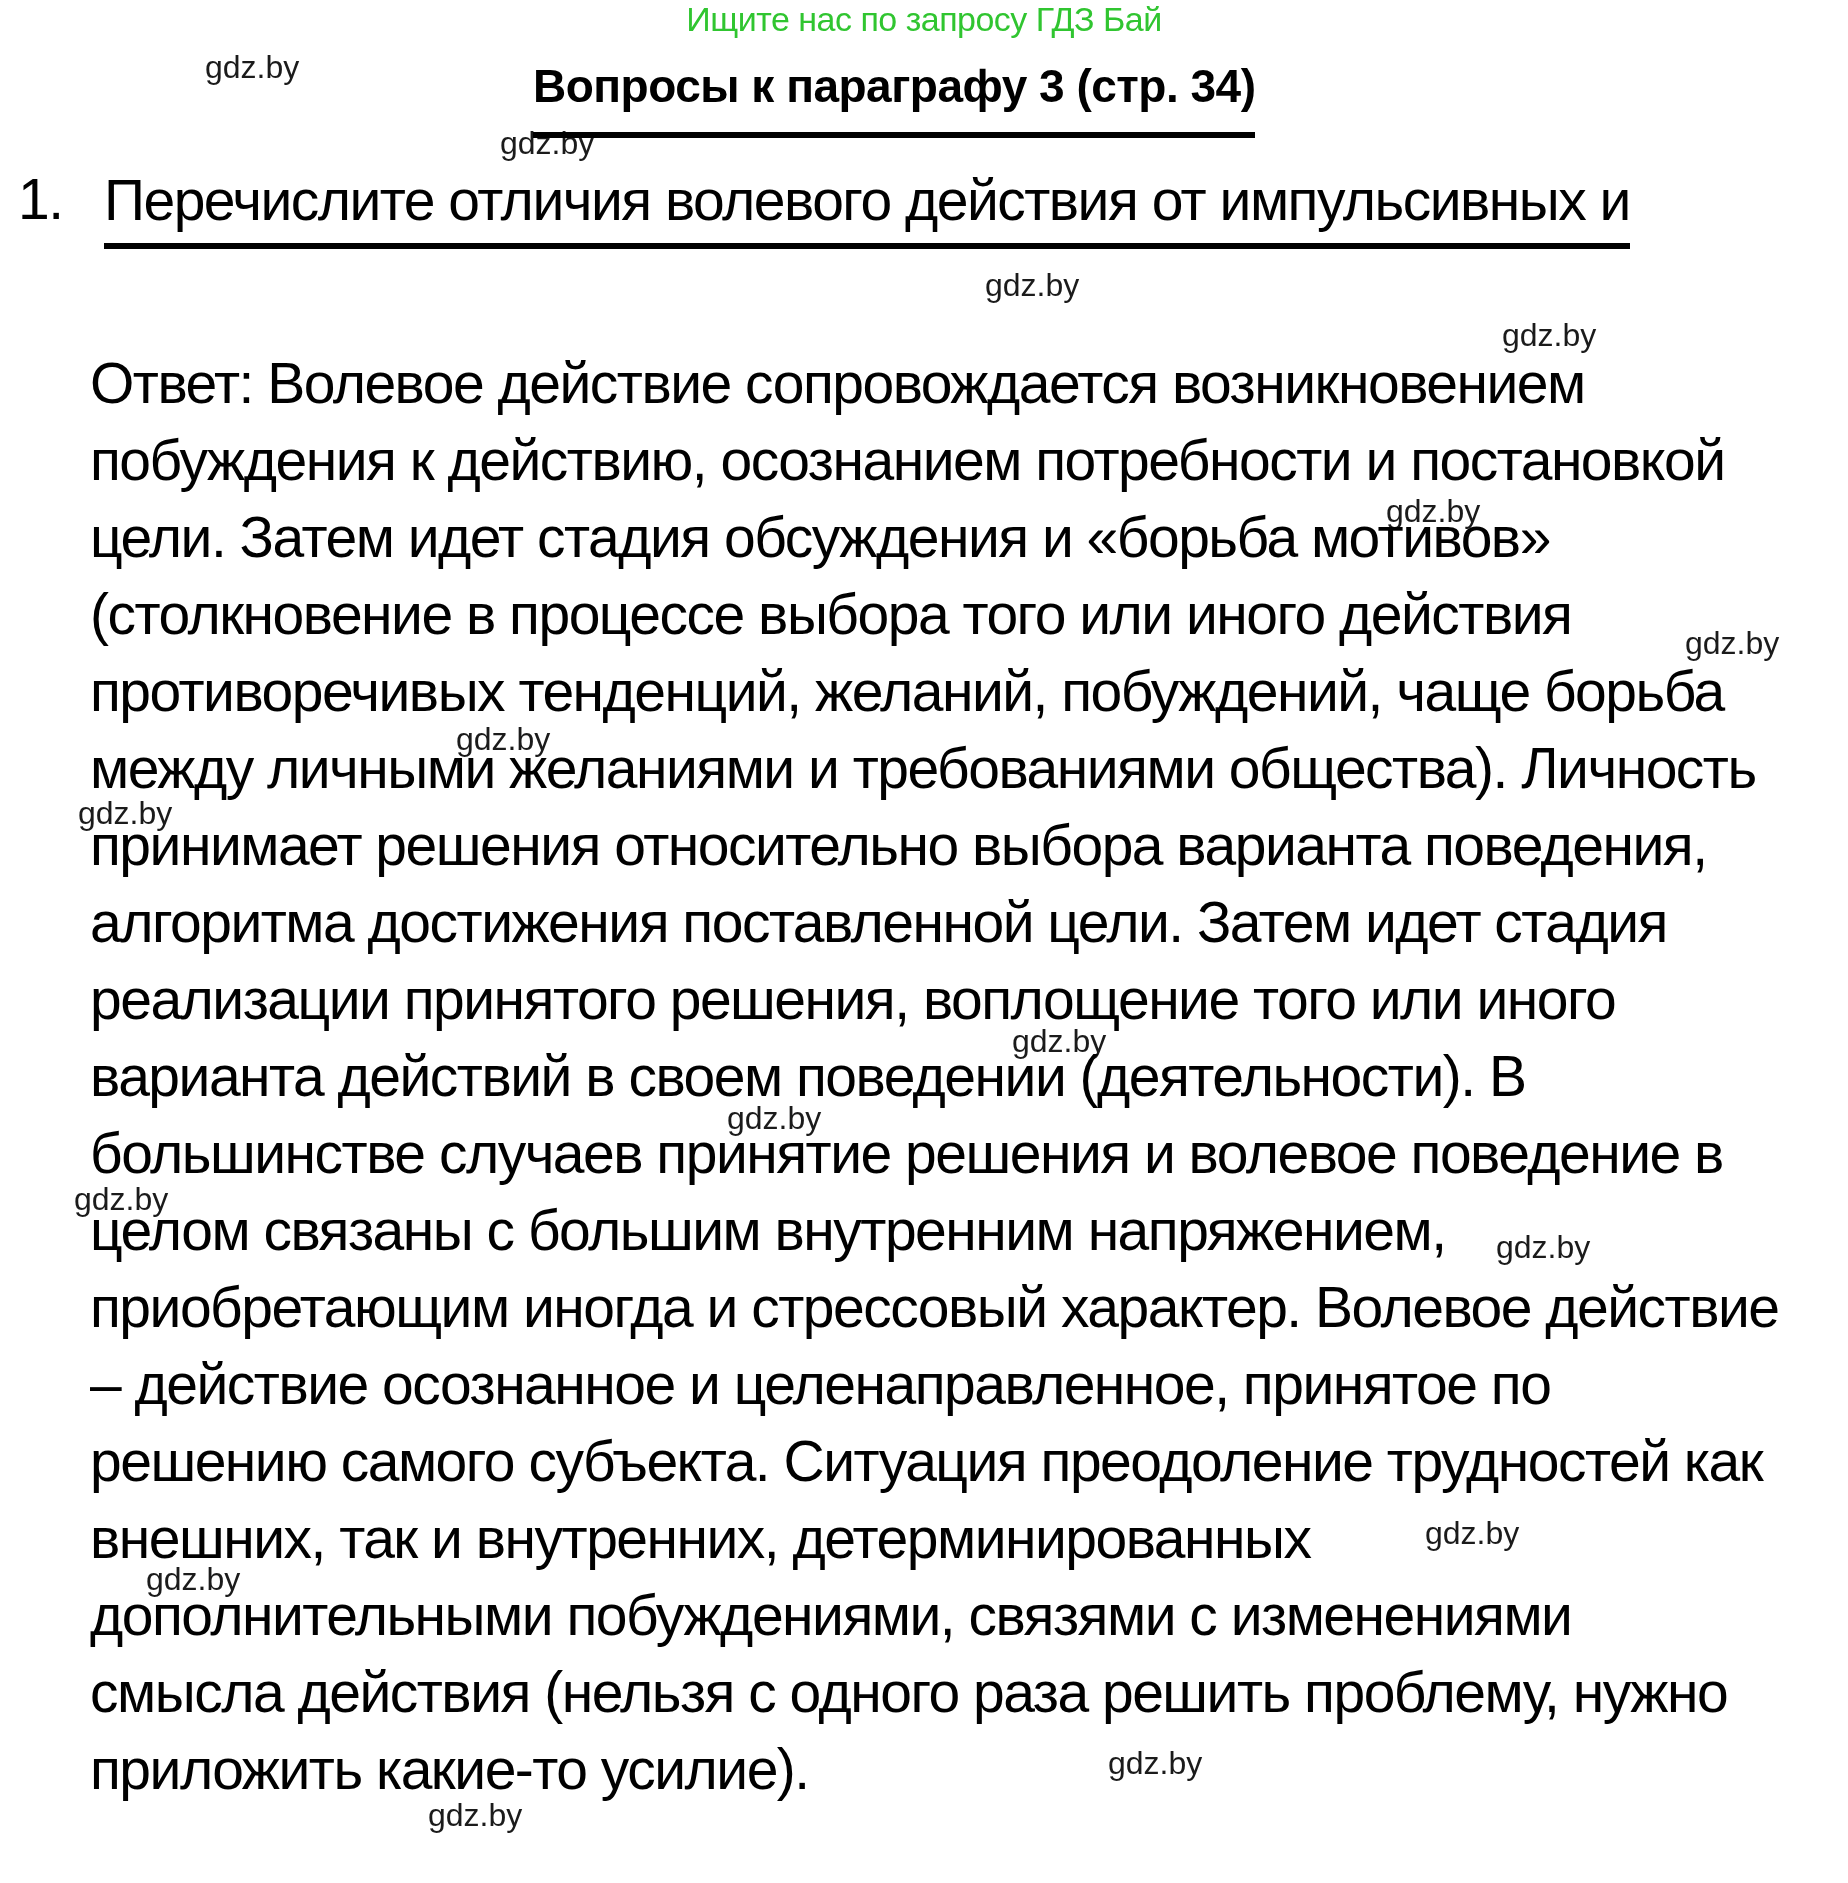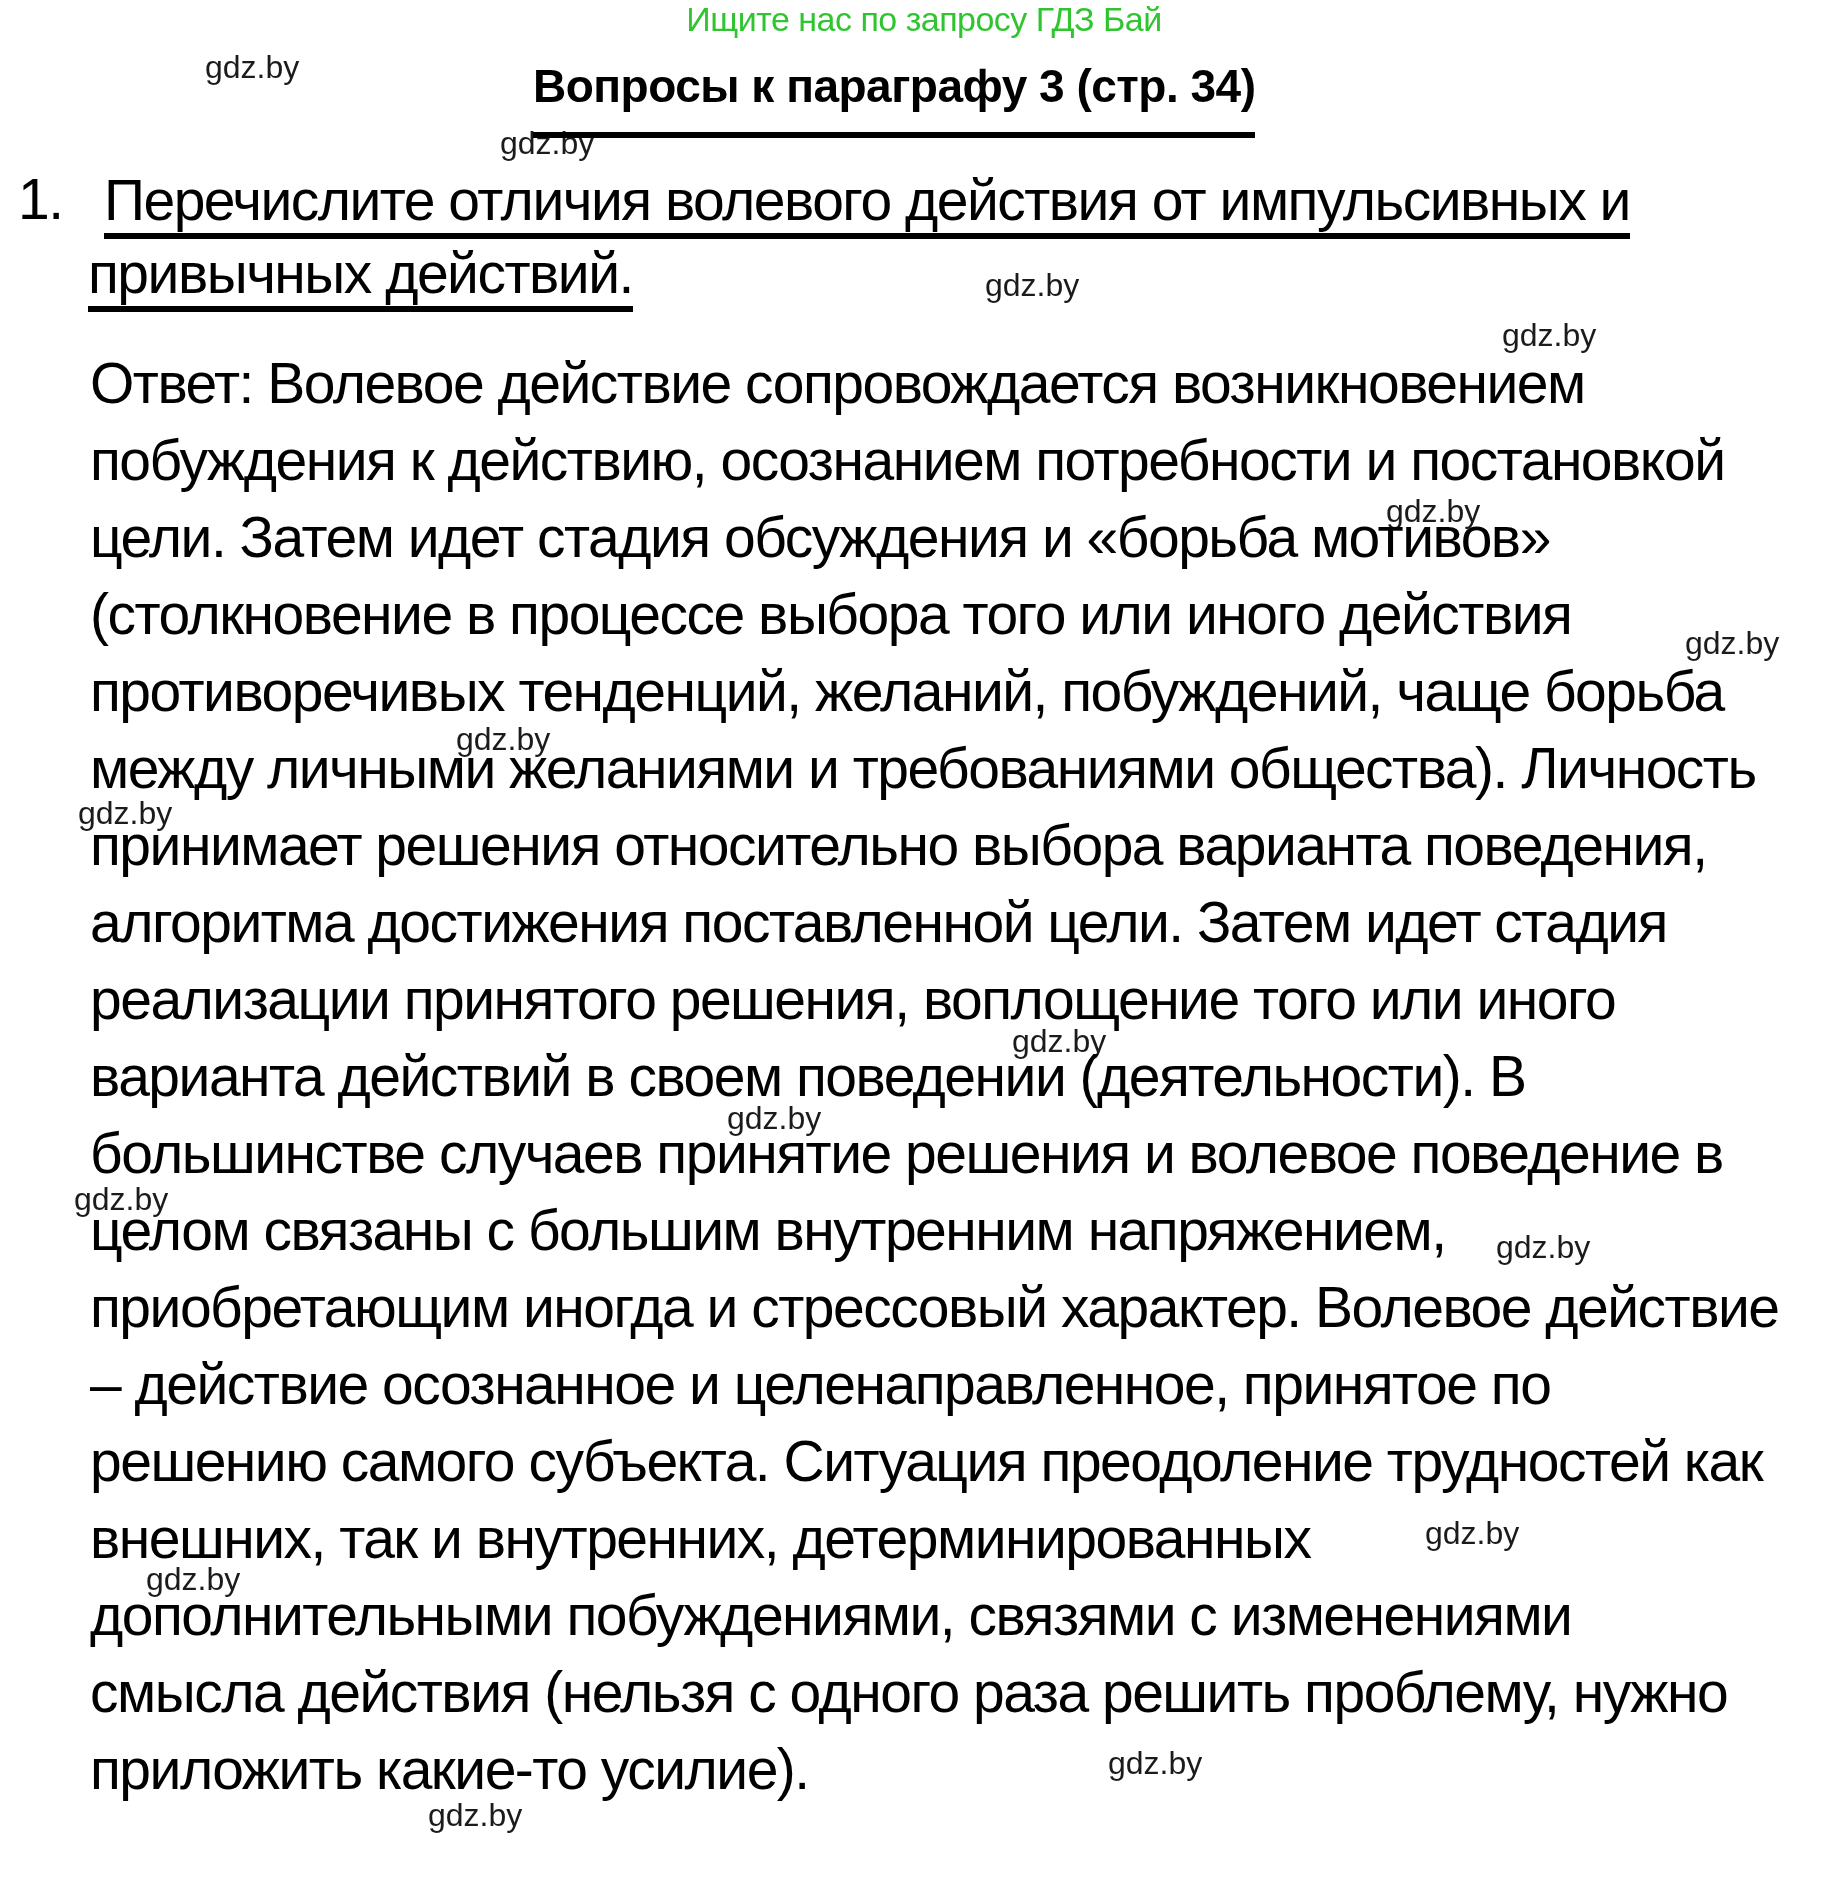--- a/index.html
+++ b/index.html
@@ -46,21 +46,21 @@
     font-size:57px;line-height:62px;
     color:var(--text-black);
     letter-spacing:-1.5px;
     white-space:pre;
   }
   .qline{
     position:absolute;
     font-size:57px;line-height:60px;
     color:var(--text-black);
     letter-spacing:-1.5px;
-    padding-bottom:3px;
+    padding-bottom:13px;
     border-bottom:6px solid var(--text-black);
     white-space:pre;
   }
   .qline1{left:104px;top:170px;}
   .qline2{left:88px;top:243px;}
   .answer{
     position:absolute;left:90px;top:345px;
     width:1720px;
     font-size:57px;line-height:77px;
     letter-spacing:-1.5px;
@@ -100,21 +100,20 @@
       <div class="wm" style="left: 1108px; top: 1748px;">gdz.by</div>
       <div class="wm" style="left: 428px; top: 1800px;">gdz.by</div>
     </div>
 
   <span class="title">Вопросы к параграфу 3 (стр. 34)</span>
 
   <div class="qnum">1.</div>
 
   <div class="qline qline1">Перечислите отличия волевого действия от импульсивных и</div>
 
-  <div class="qline qline2">привычных действий.</div>
 
   <div class="answer">Ответ: Волевое действие сопровождается возникновением
 побуждения к действию, осознанием потребности и постановкой
 цели. Затем идет стадия обсуждения и «борьба мотивов»
 (столкновение в процессе выбора того или иного действия
 противоречивых тенденций, желаний, побуждений, чаще борьба
 между личными желаниями и требованиями общества). Личность
 принимает решения относительно выбора варианта поведения,
 алгоритма достижения поставленной цели. Затем идет стадия
 реализации принятого решения, воплощение того или иного

